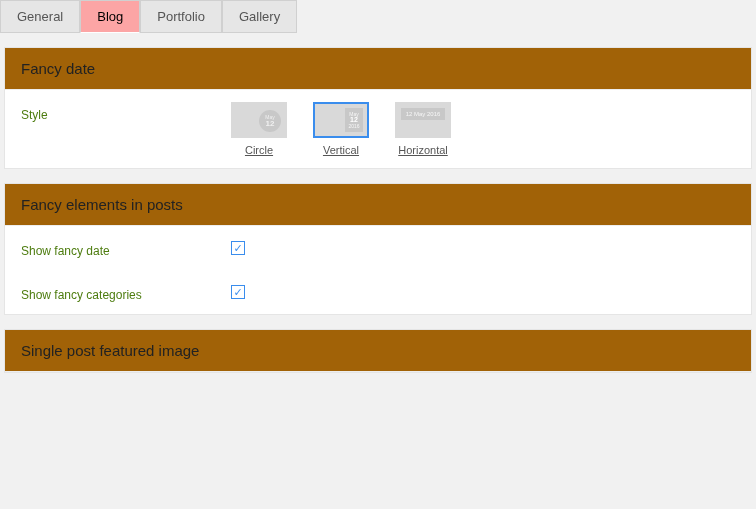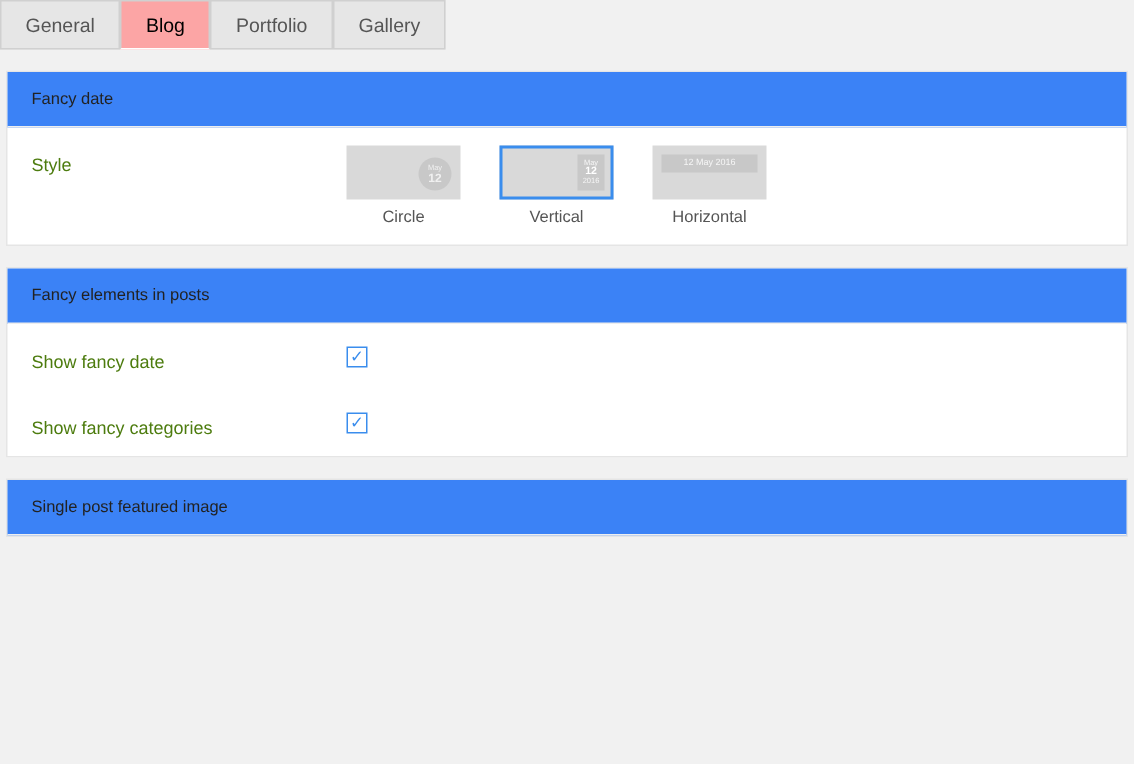--- a/index.html
+++ b/index.html
@@ -30,49 +30,49 @@
     border-bottom: 1px solid #fff;
     position: relative;
     z-index: 2;
   }
   .panel {
     border: 1px solid #e5e5e5;
     margin: 14px 4px 0 4px;
     background: #fff;
   }
   .panel-header {
-    background: #3b82f6;
+    background: #a16207;
     padding: 12px 16px;
-    font-size: 11px;
+    font-size: 15px;
     color: #222;
     border-bottom: 1px solid #eee;
   }
   .row {
     display: flex;
     align-items: flex-start;
     padding: 12px 16px;
   }
   .row-label {
     width: 210px;
     flex-shrink: 0;
     color: #4d7c0f;
     font-size: 12px;
     padding-top: 6px;
   }
   .style-options { display: flex; gap: 26px; align-items:flex-start; }
   .style-opt { text-align: center; cursor: pointer; }
   .thumb {
-    width: 76px; height: 36px;
+    width: 56px; height: 36px;
     background: #d9d9d9;
     border: 2px solid transparent;
     position: relative;
     display:flex; align-items:center; justify-content:center;
   }
   .style-opt.selected .thumb { border-color: #3a8ded; }
-  .thumb-label { font-size: 11px; color: #555; margin-top: 6px; display:block; }
+  .thumb-label { font-size: 11px; color: #555; margin-top: 6px; display:block;text-decoration:underline; }
   .mini-circle {
     width: 22px; height: 22px; border-radius: 50%;
     background: #c8c8c8;
     display:flex; align-items:center; justify-content:center;
     flex-direction: column;
     position:absolute; right:4px; top:6px;
   }
   .mini-circle span { font-size:5px; line-height:5px; color:#f0f0f0; }
   .mini-circle .big { font-size:8px; line-height:8px; font-weight:bold;}
   .mini-vert {

